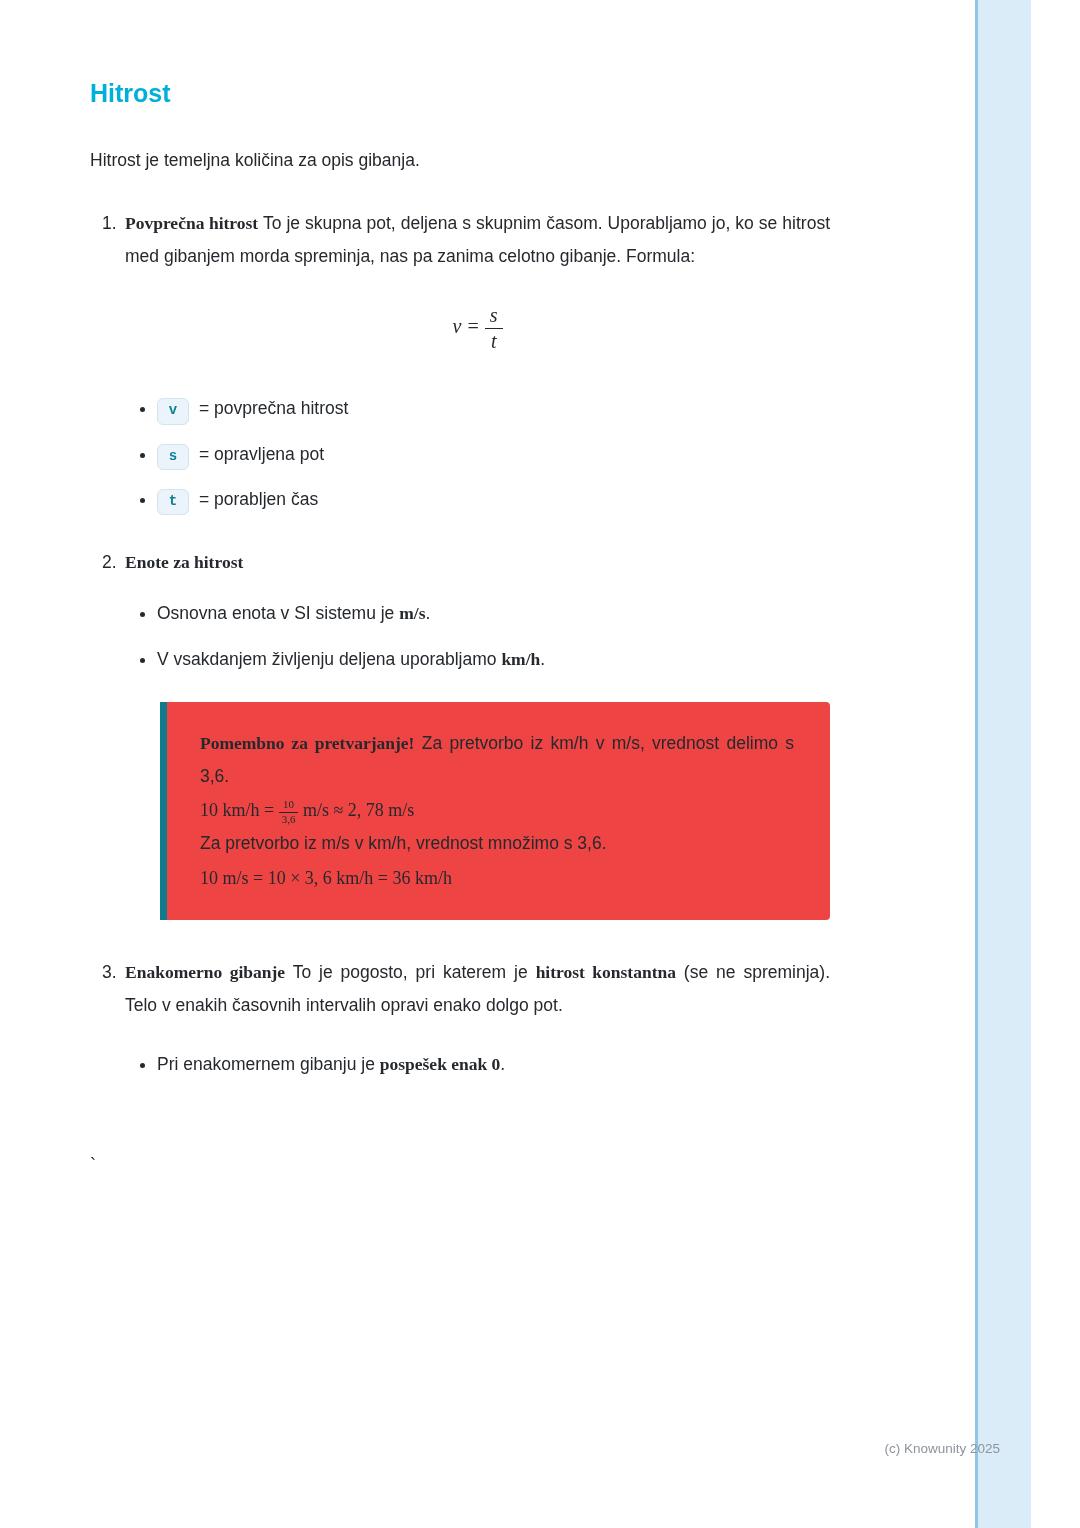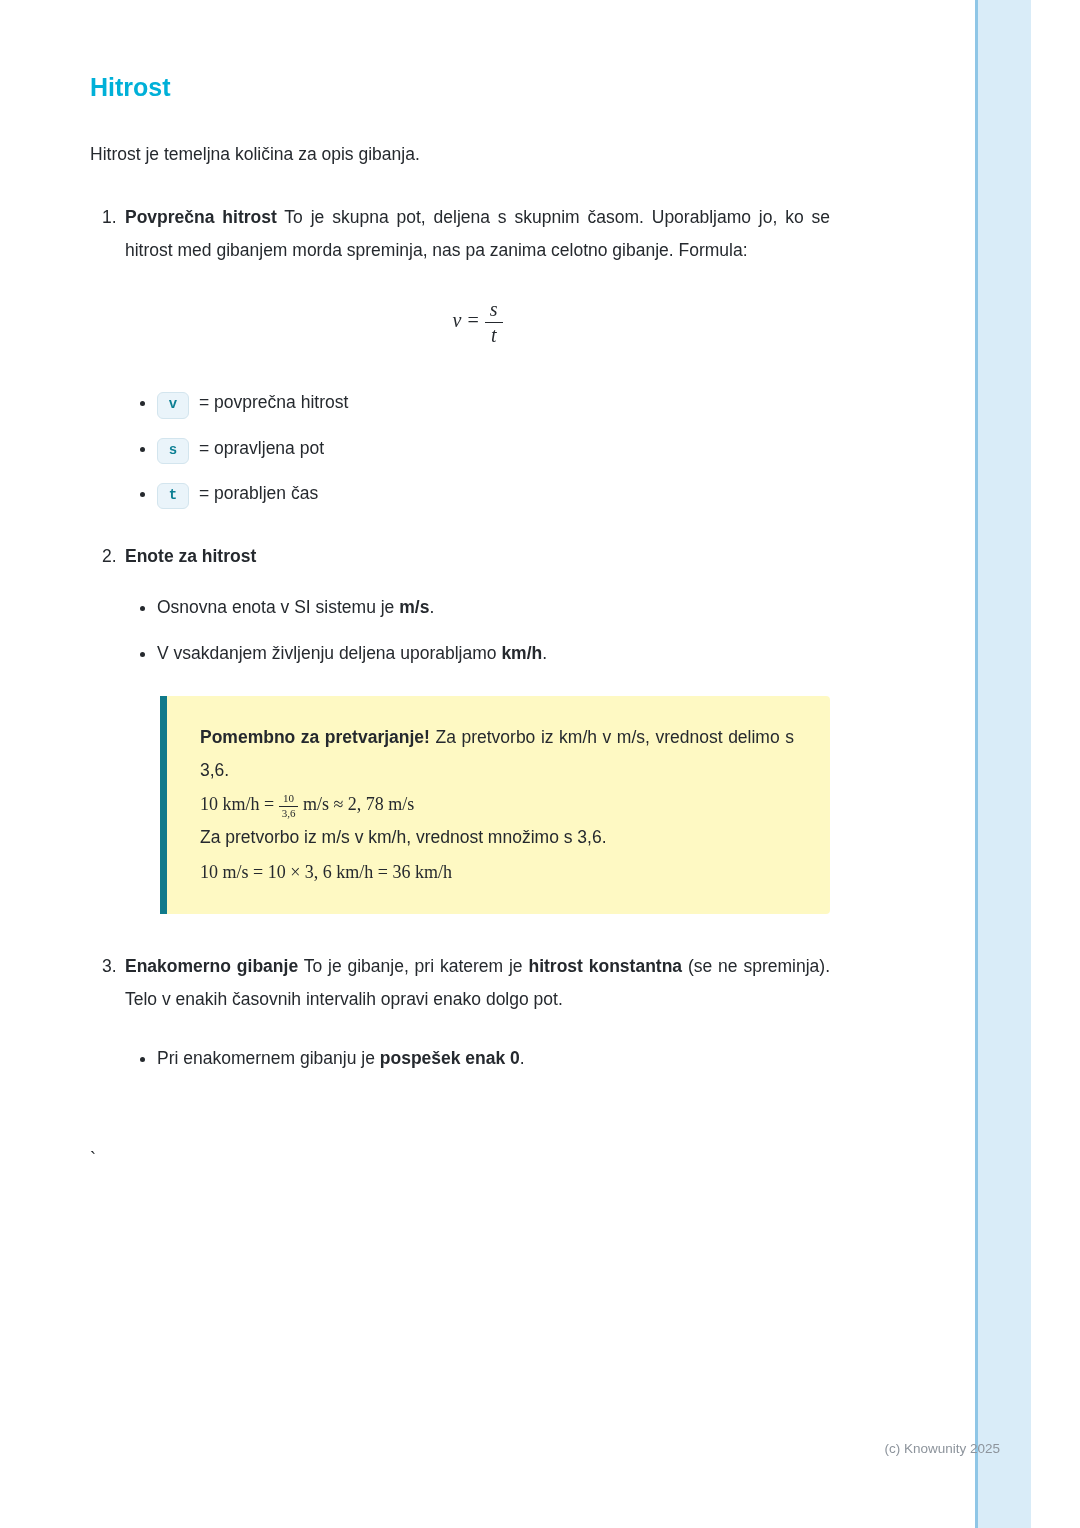--- a/index.html
+++ b/index.html
@@ -13,37 +13,37 @@
   }
   .edge-strip {
     position: absolute;
     left: 975px; top: 0; bottom: 0; width: 56px;
     background: #d9ecf8;
     border-left: 3px solid #8fc6e6;
     z-index: 1;
   }
   .content {
     position: absolute;
-    left: 90px; top: 64px; width: 740px;
+    left: 90px; top: 70px; width: 740px;
     z-index: 2;
     font-size: 17.5px;
     line-height: 1.9;
   }
   h1.page-title {
     color: #00b0d8;
     font-size: 25px;
     font-weight: 700;
     margin-bottom: 26px;
   }
   .intro { margin-bottom: 30px; }
   .oitem { display: flex; align-items: flex-start; }
   .oitem .num { flex: none; width: 35px; padding-left: 12px; }
   .oitem .icontent { flex: 1; min-width: 0; }
   .just { text-align: justify; }
-  strong { font-weight: 700; }
+  strong { font-weight: 700; font-family: Liberation Serif, serif; }
 
   .formula-block {
     text-align: center;
     margin: 30px 0 38px 0;
     font-family: "Liberation Serif", serif;
     font-style: italic;
     font-size: 20px;
   }
   .frac { display: inline-block; vertical-align: middle; text-align: center; line-height: 1.25; }
   .frac .fnum { display: block; border-bottom: 1px solid currentColor; padding: 0 5px; }
@@ -67,21 +67,21 @@
     font-size: 14px;
     font-weight: 700;
     line-height: 1.4;
     vertical-align: baseline;
   }
 
   .sec-head { margin-bottom: 18px; }
 
   .callout {
     margin: 26px 0 36px 35px;
-    background: #fef9c3;
+    background: #ef4444;
     border-left: 7px solid #117a8b;
     padding: 25px 36px 25px 33px;
     border-radius: 0 4px 4px 0;
   }
   .callout p { margin: 0; }
   .mathline {
     font-family: "Liberation Serif", serif;
     font-size: 18px;
   }
   .sfrac { font-size: 11px; }
@@ -144,21 +144,21 @@
         <p class="mathline"><span>10 km/h = </span><span class="frac sfrac"><span class="fnum">10</span><span class="fden">3,6</span></span><span> m/s ≈ 2, 78 m/s</span></p>
         <p>Za pretvorbo iz m/s v km/h, vrednost množimo s 3,6.</p>
         <p class="mathline">10 m/s = 10 × 3, 6 km/h = 36 km/h</p>
       </div>
     </div>
   </div>
 
   <div class="oitem">
     <span class="num">3.</span>
     <div class="icontent">
-      <p class="just" style="margin-bottom:26px;"><strong>Enakomerno gibanje</strong><span> To je gibanje, pri katerem je </span><strong>hitrost konstantna</strong><span> (se ne spreminja). Telo v enakih časovnih intervalih opravi enako dolgo pot.</span></p>
+      <p class="just" style="margin-bottom:26px;"><strong>Enakomerno gibanje</strong><span> To je pogosto, pri katerem je </span><strong>hitrost konstantna</strong><span> (se ne spreminja). Telo v enakih časovnih intervalih opravi enako dolgo pot.</span></p>
 
       <ul class="bullets">
         <li><span>Pri enakomernem gibanju je </span><strong>pospešek enak 0</strong><span>.</span></li>
       </ul>
     </div>
   </div>
 
   <div class="stray">`</div>
 
 </div>

